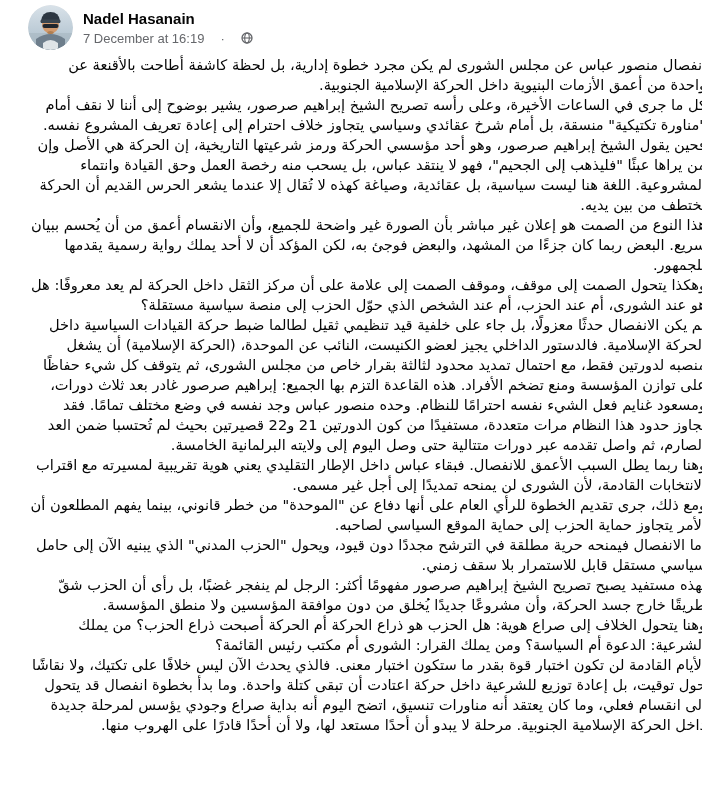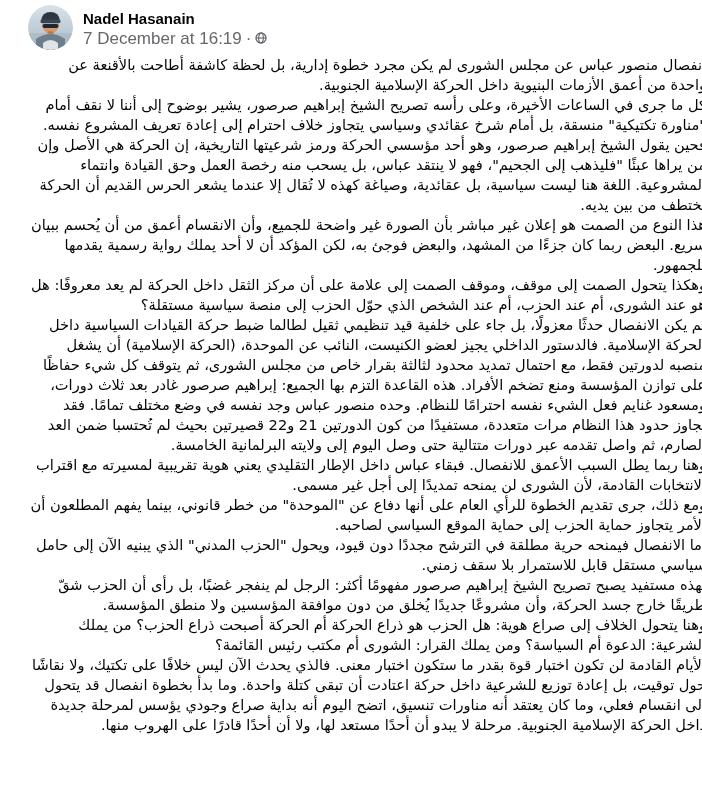--- a/index.html
+++ b/index.html
@@ -22,22 +22,22 @@
     overflow: hidden; flex: 0 0 auto; cursor: pointer;
     box-shadow: 0 0 0 1px rgba(0,0,0,0.08) inset;
   }
   .avatar svg { display: block; }
   .header-text { display: flex; flex-direction: column; justify-content: center; }
   .author {
     font-size: 15px; font-weight: 700; color: #050505;
     line-height: 19px; cursor: pointer;
   }
   .meta {
-    display: flex; align-items: center; gap: 4px;
-    font-size: 17px; color: #65676b; line-height: 17px; margin-top: 2px;
+    display: flex; align-items: center; gap: 16px;
+    font-size: 13px; color: #65676b; line-height: 17px; margin-top: 2px;
   }
   .meta .ts { cursor: pointer; }
   .globe { display: inline-flex; align-items: center; }
 
   
   .post-body {
     direction: rtl;
     text-align: right;
     padding: 3px 16px 6px 10px;
     font-family: "DejaVu Sans", sans-serif;

